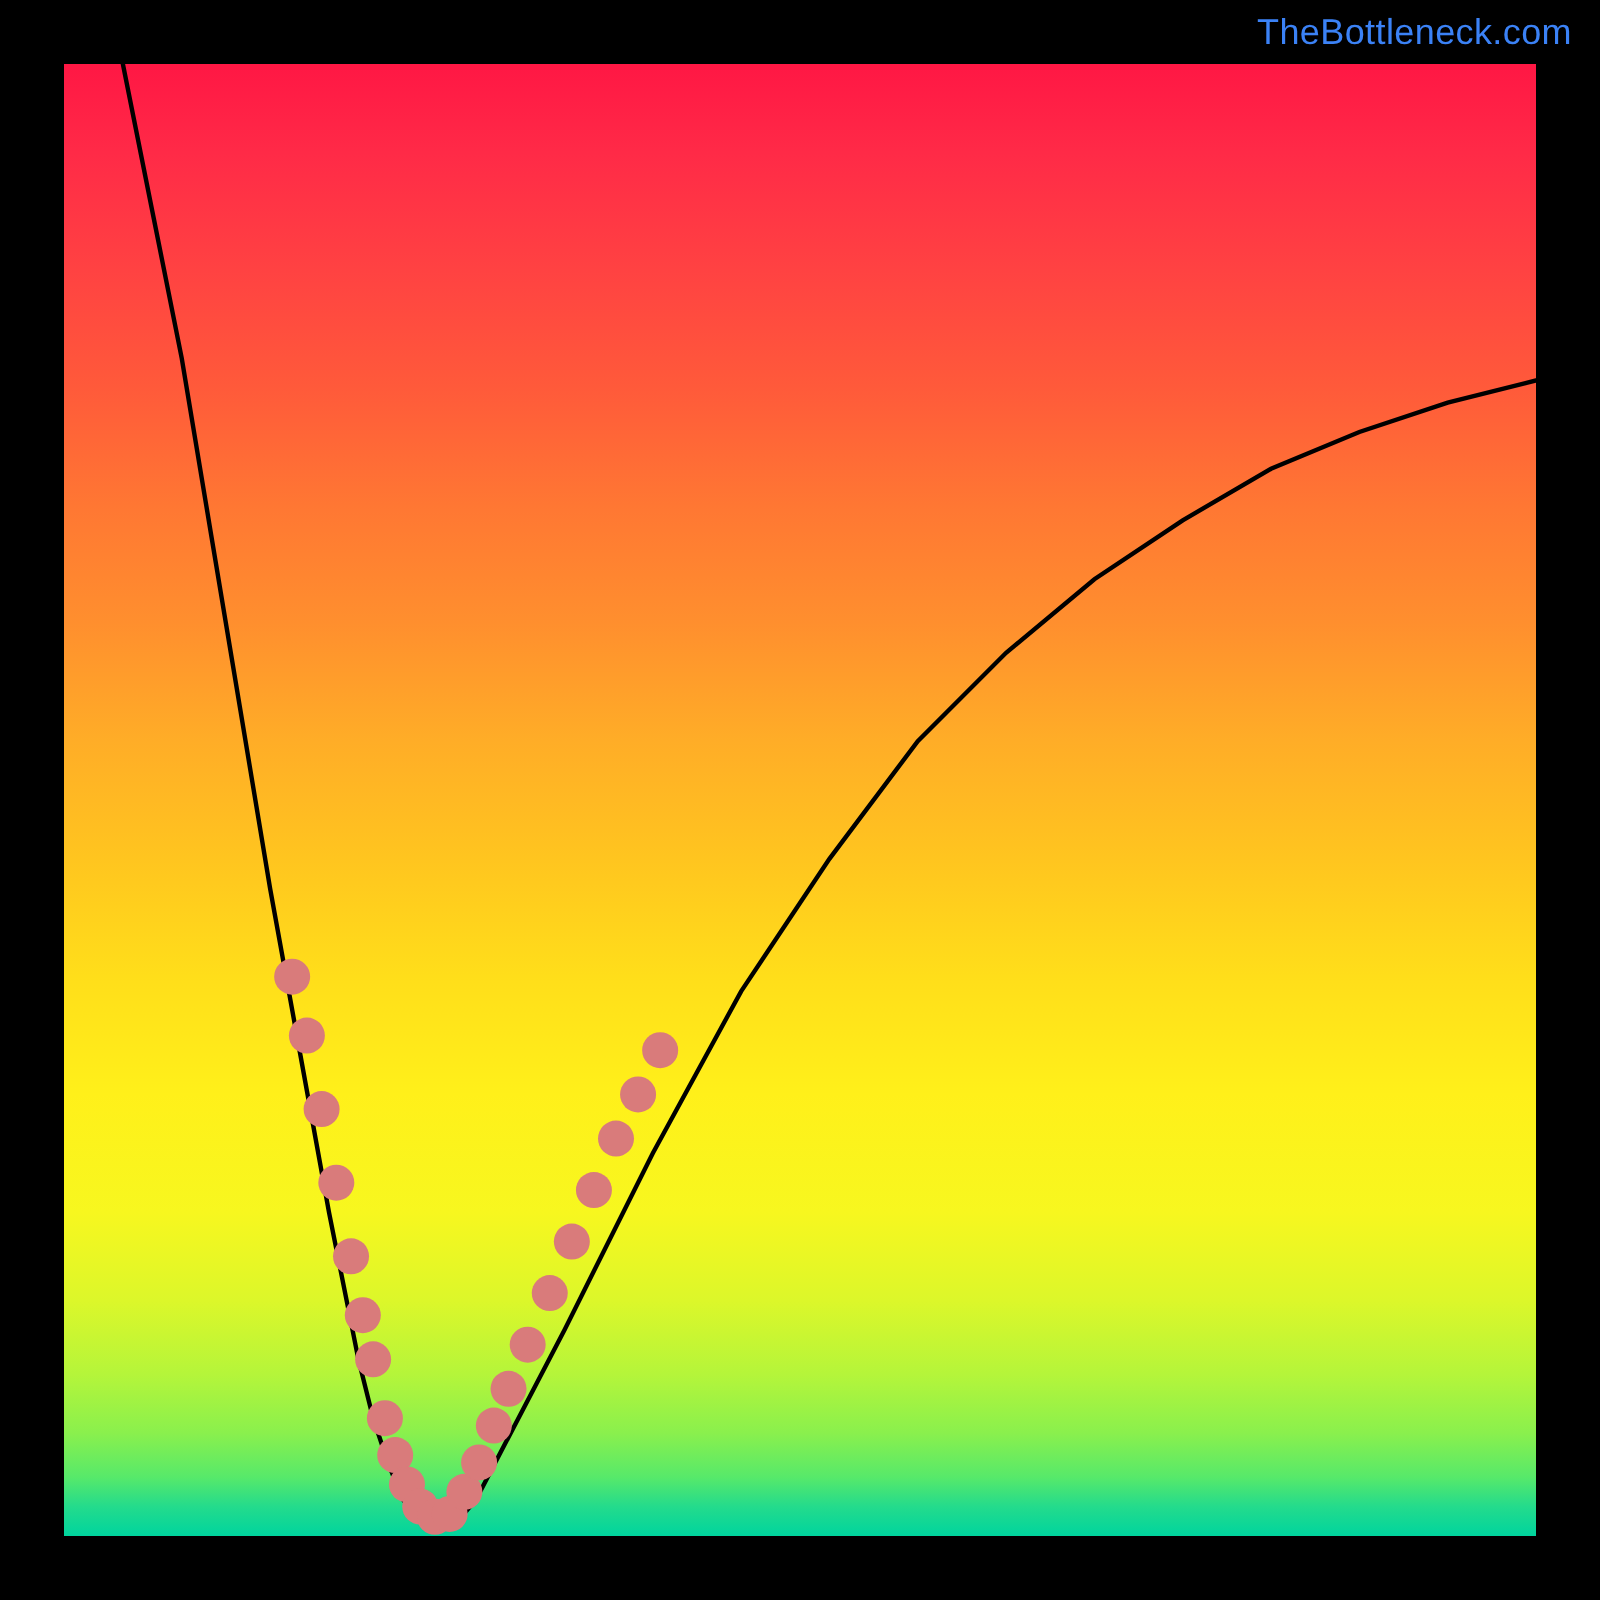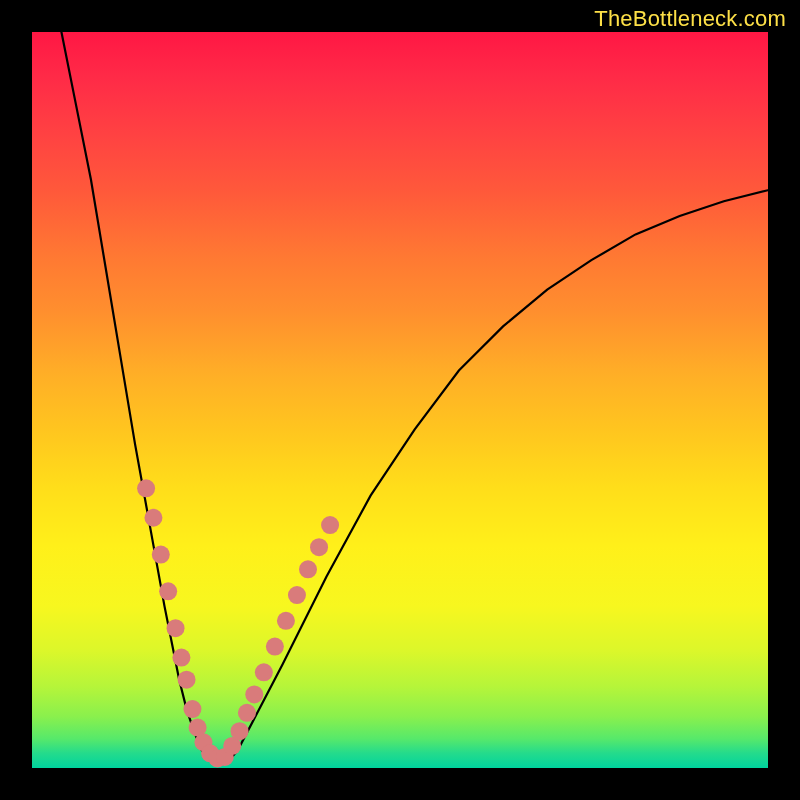--- a/index.html
+++ b/index.html
@@ -40,22 +40,22 @@
       #8af04d 93%,
       #57e96a 96%,
       #24db8c 98%,
       #00d49e 100%
     );
   }
   .watermark {
     position: absolute;
     top: 6px;
     right: 14px;
-    color: #fde047;
-    font-size: 22px;
+    color: #3b82f6;
+    font-size: 18px;
     letter-spacing: 0.2px;
     font-weight: 500;
   }
   svg.curve {
     position: absolute;
     left: 0;
     top: 0;
     width: 736px;
     height: 736px;
   }

